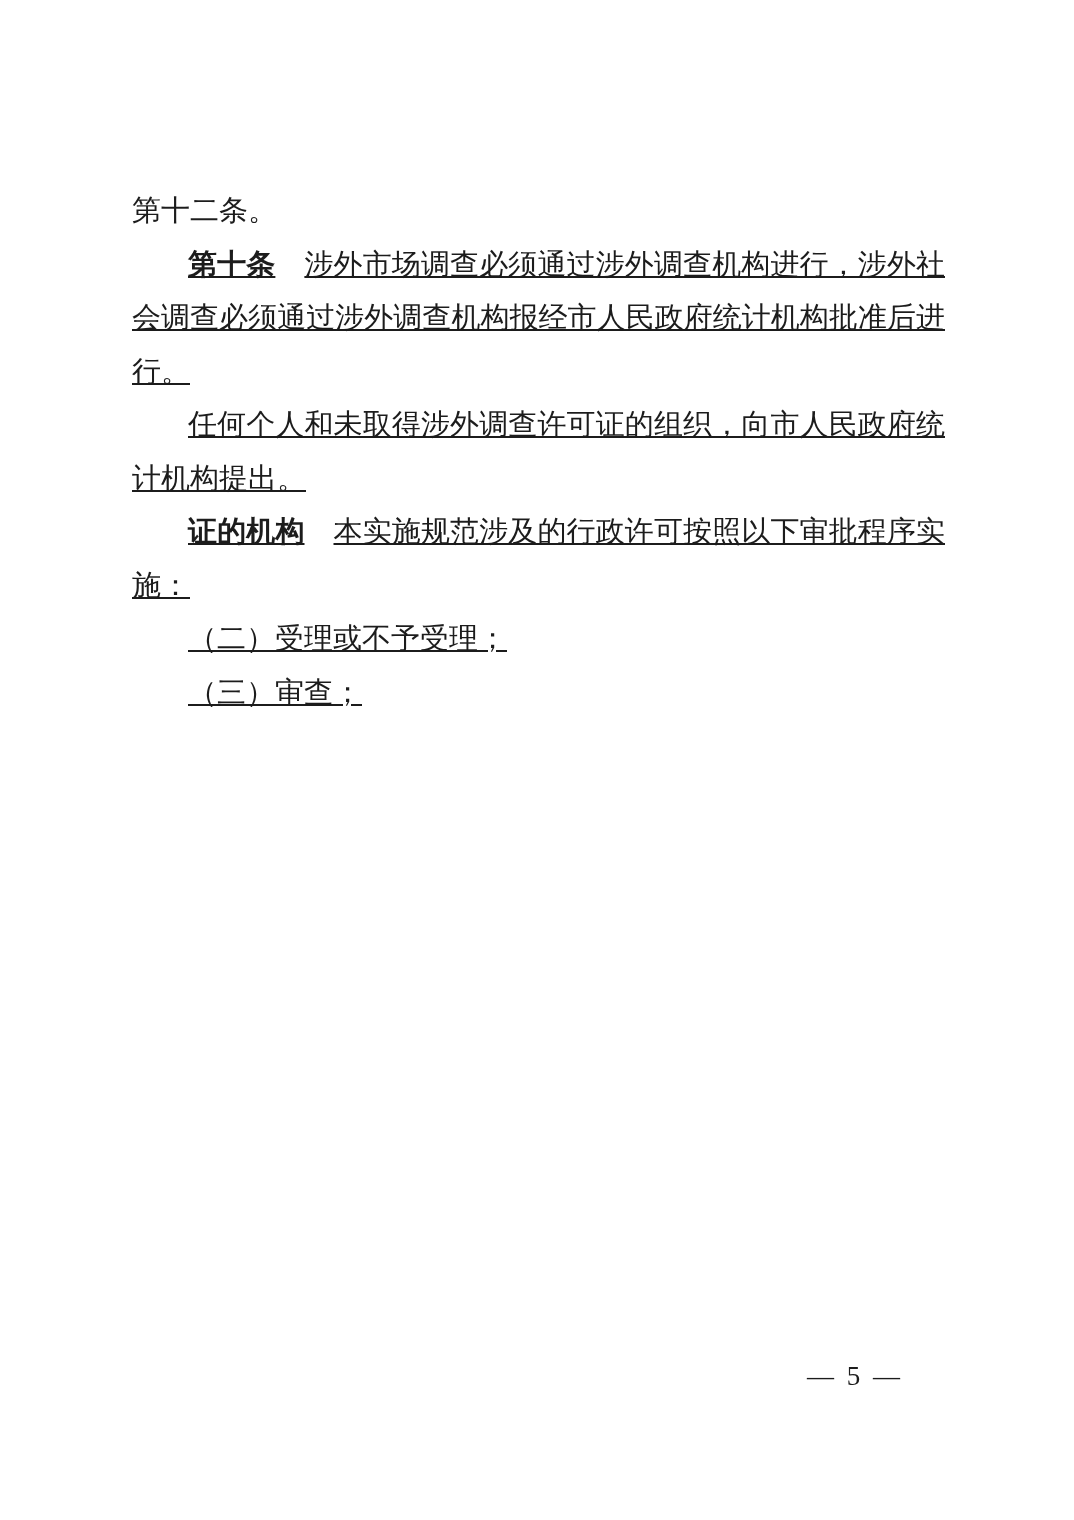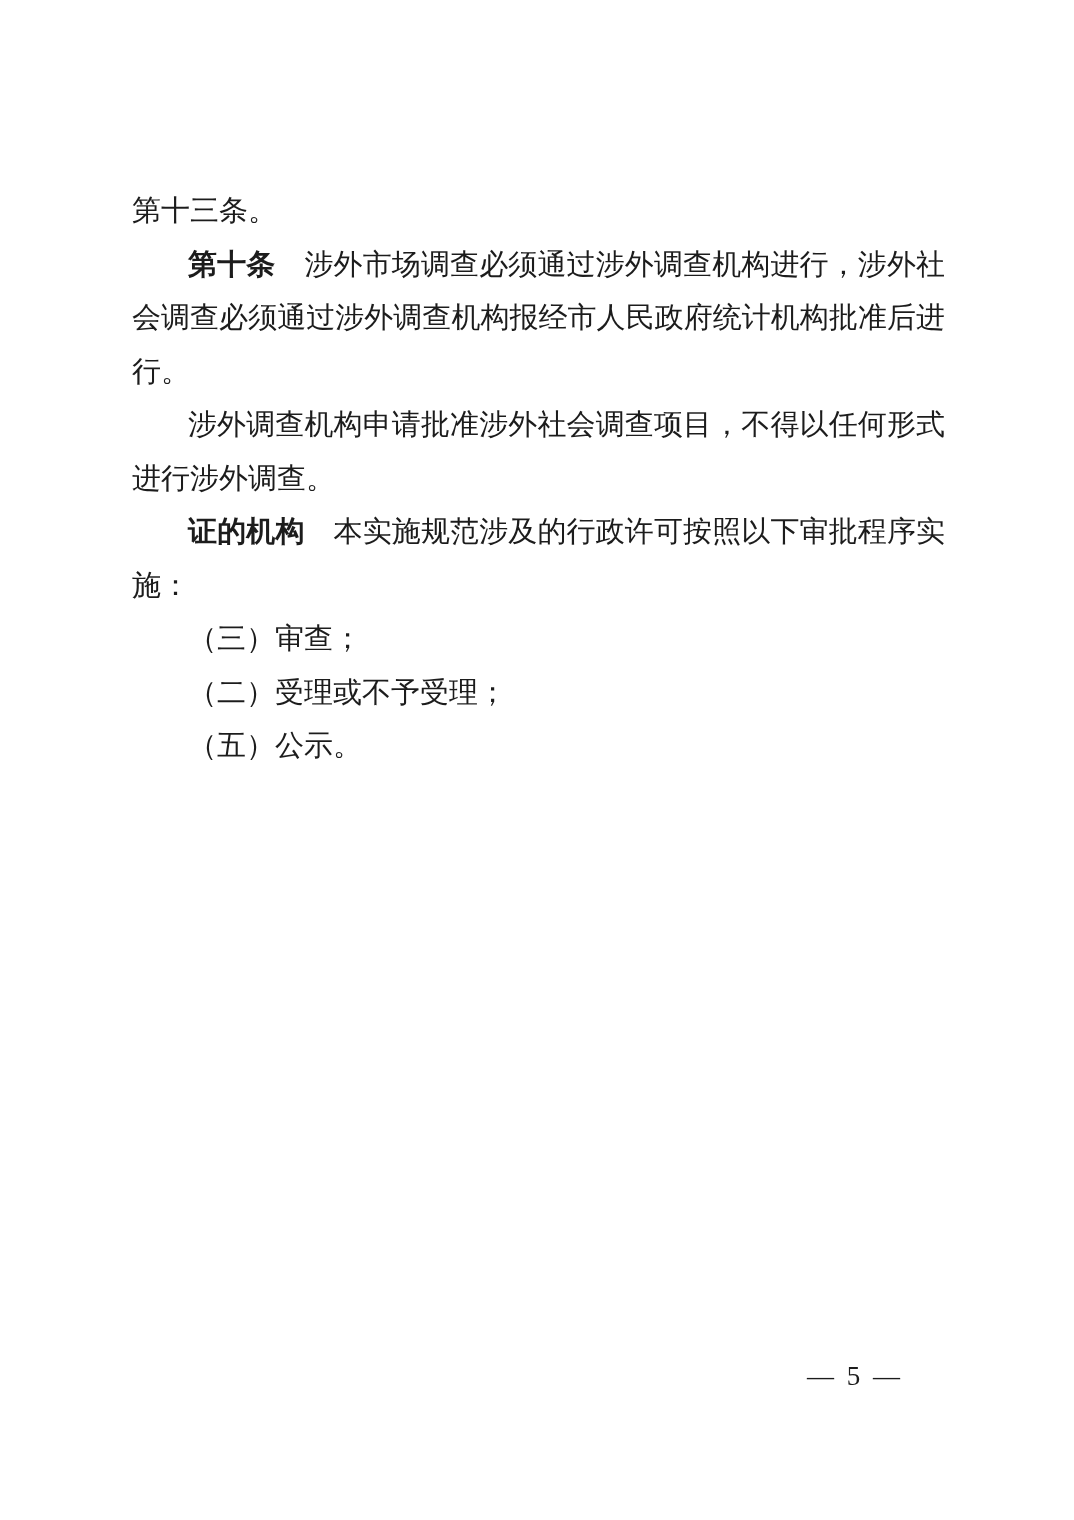--- a/index.html
+++ b/index.html
@@ -26,20 +26,21 @@
     text-align: justify;
     line-break: strict;
     letter-spacing: 0;
   }
   .para {
     margin: 0;
     padding: 0;
   }
   .para.indent {
     text-indent: 56px;
+    text-decoration: underline;
   }
   .article-head {
     font-weight: 700;
     font-family: "Liberation Sans", "DejaVu Sans", sans-serif;
     margin-right: 1em;
   }
   .page-number {
     position: absolute;
     top: 1360px;
     right: 171px;
@@ -48,33 +49,32 @@
     letter-spacing: 3px;
     color: #1c1c1c;
     font-family: "Liberation Serif", "DejaVu Serif", serif;
   }
 </style>
 </head>
 <body>
 
 <div class="doc-page">
   <div class="doc-content" id="paragraphs">
-  <p class="para"><span class="para-body">第十三条。</span></p>
+  <p class="para"><span class="para-body">第十二条。</span></p>
 
   <p class="para indent"><span class="article-head">第十条</span><span class="para-body">涉外市场调查必须通过涉外调查机构进行，涉外社会调查必须通过涉外调查机构报经市人民政府统计机构批准后进行。</span></p>
 
 
-  <p class="para indent"><span class="para-body">涉外调查机构申请批准涉外社会调查项目，不得以任何形式进行涉外调查。</span></p>
+  <p class="para indent"><span class="para-body">任何个人和未取得涉外调查许可证的组织，向市人民政府统计机构提出。</span></p>
 
 
   <p class="para indent"><span class="article-head">证的机构</span><span class="para-body">本实施规范涉及的行政许可按照以下审批程序实施：</span></p>
 
 
+  <p class="para indent"><span class="para-body">（二）受理或不予受理；</span></p>
+
   <p class="para indent"><span class="para-body">（三）审查；</span></p>
 
-  <p class="para indent"><span class="para-body">（二）受理或不予受理；</span></p>
 
-
-  <p class="para indent"><span class="para-body">（五）公示。</span></p>
 
 </div>
   <div class="page-number">— 5 —</div>
 </div>
 
 </body></html>

